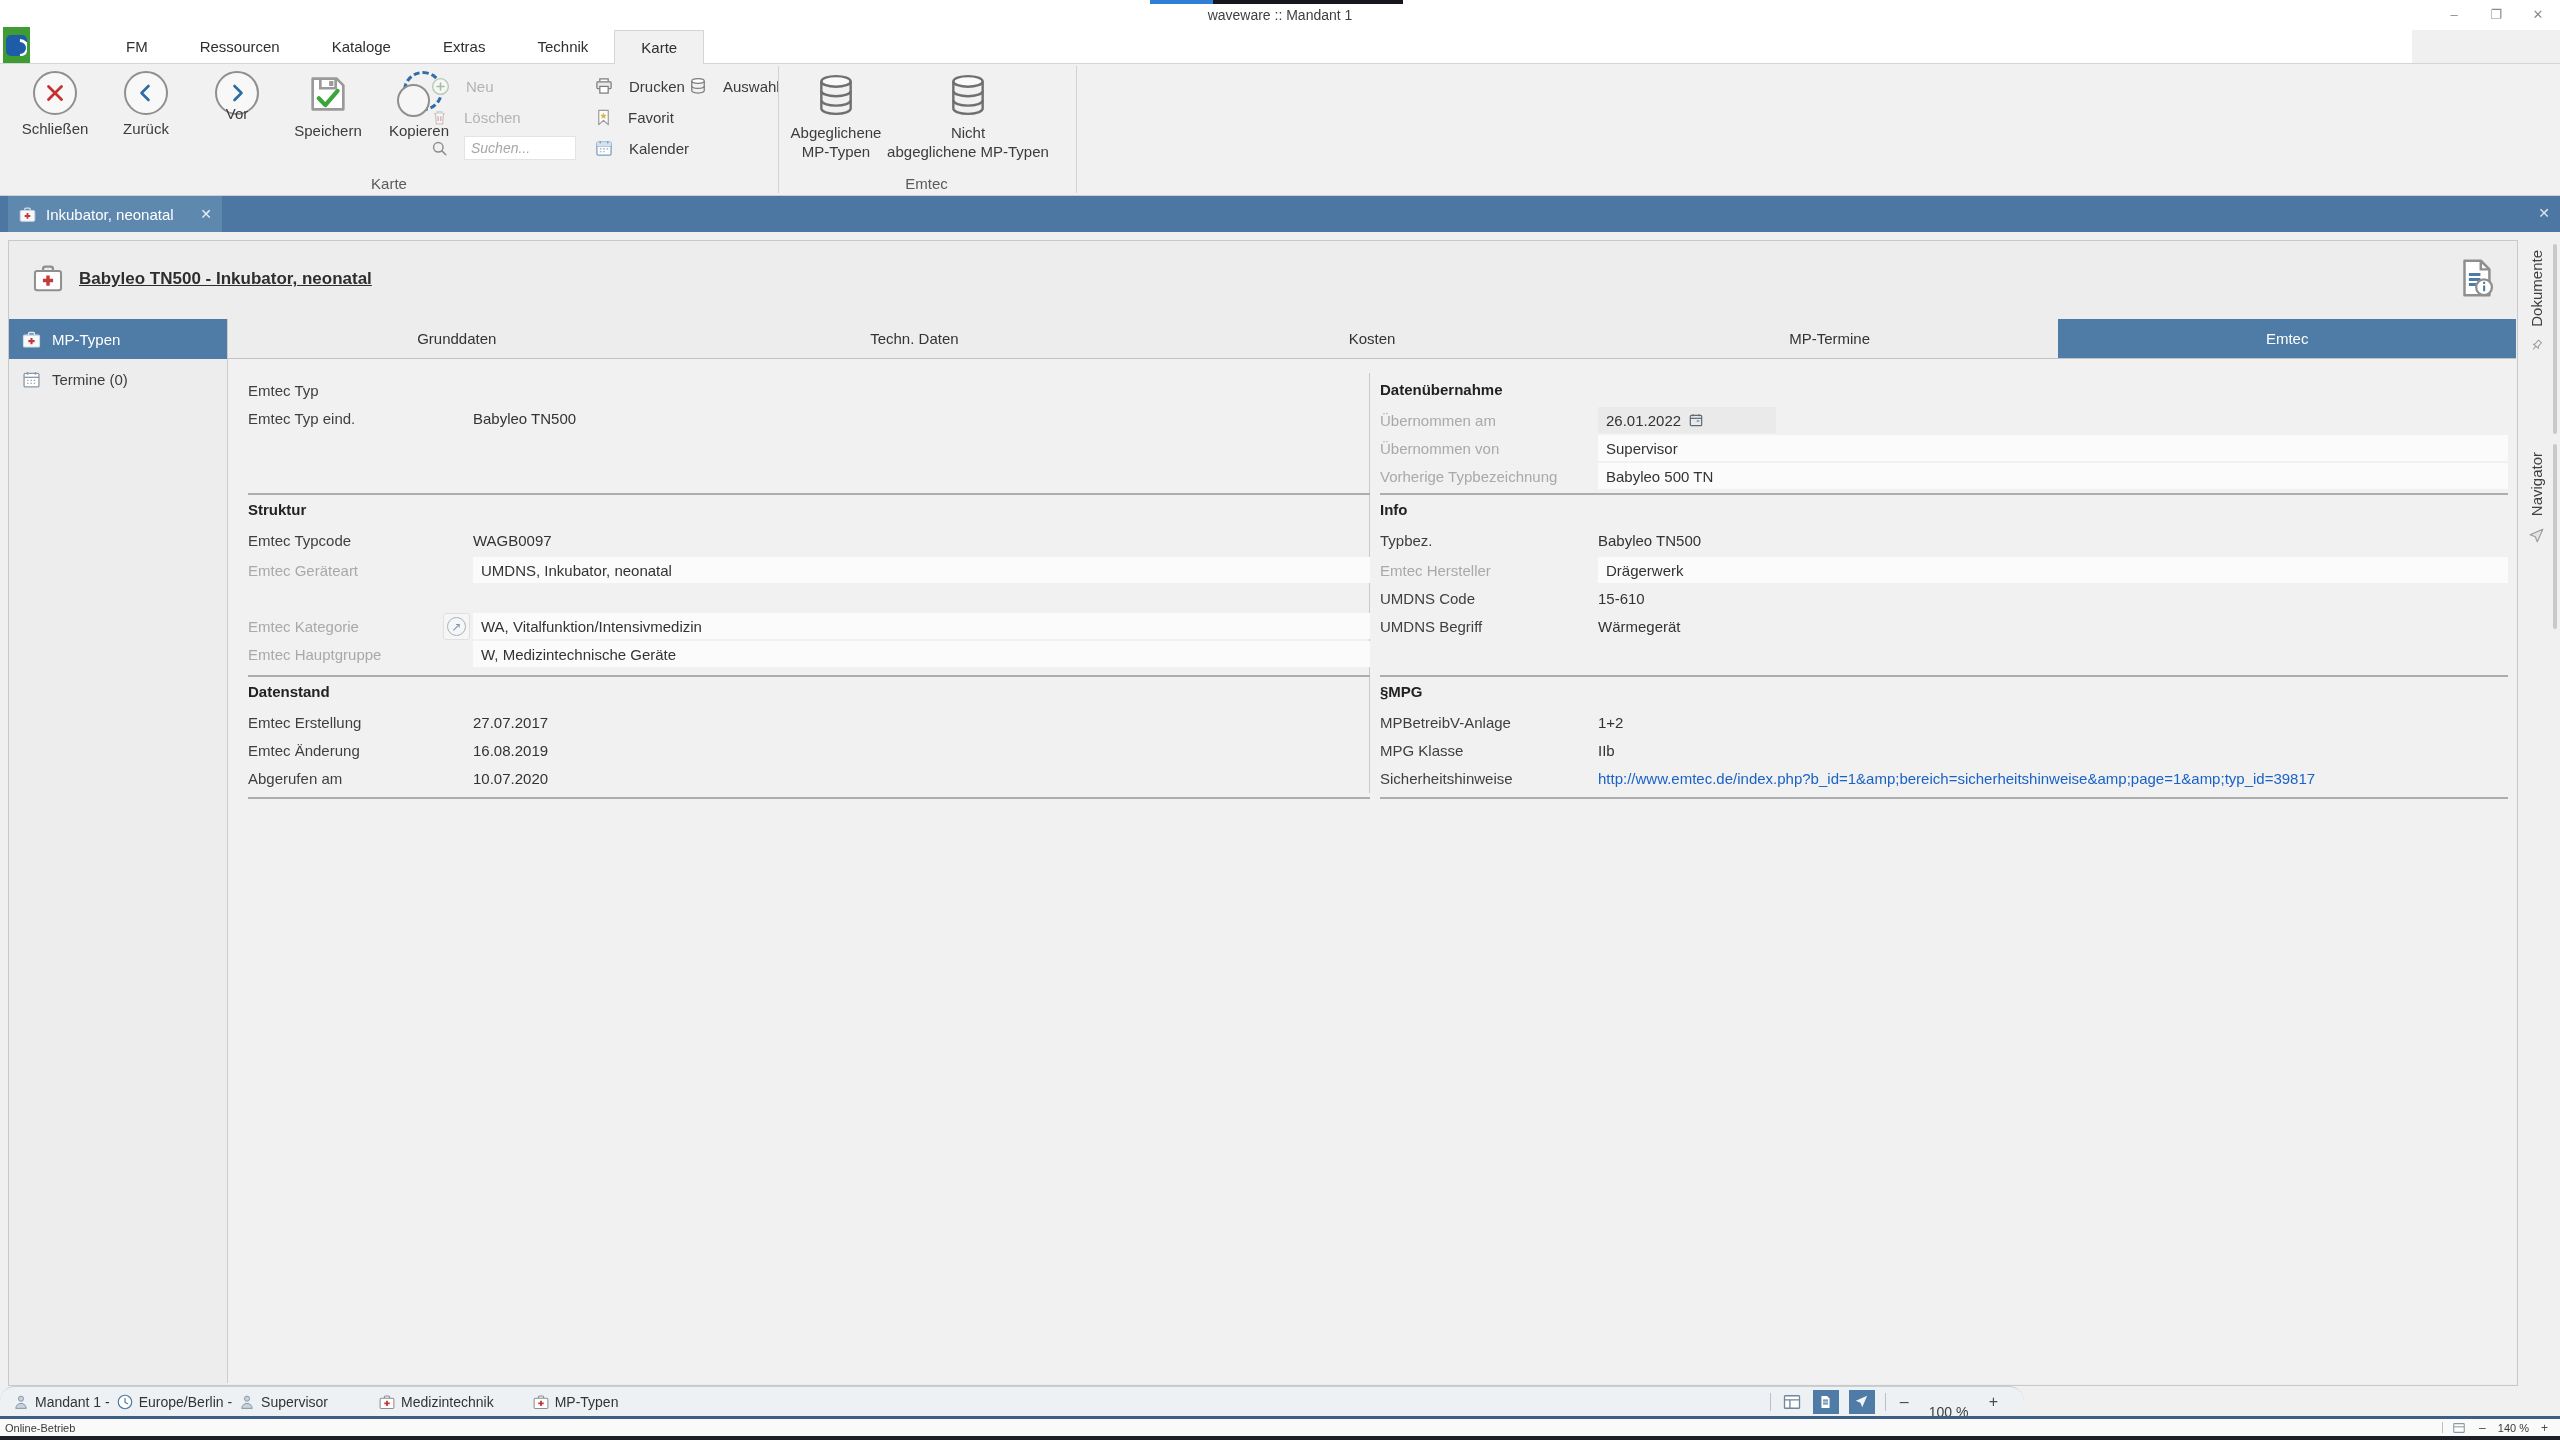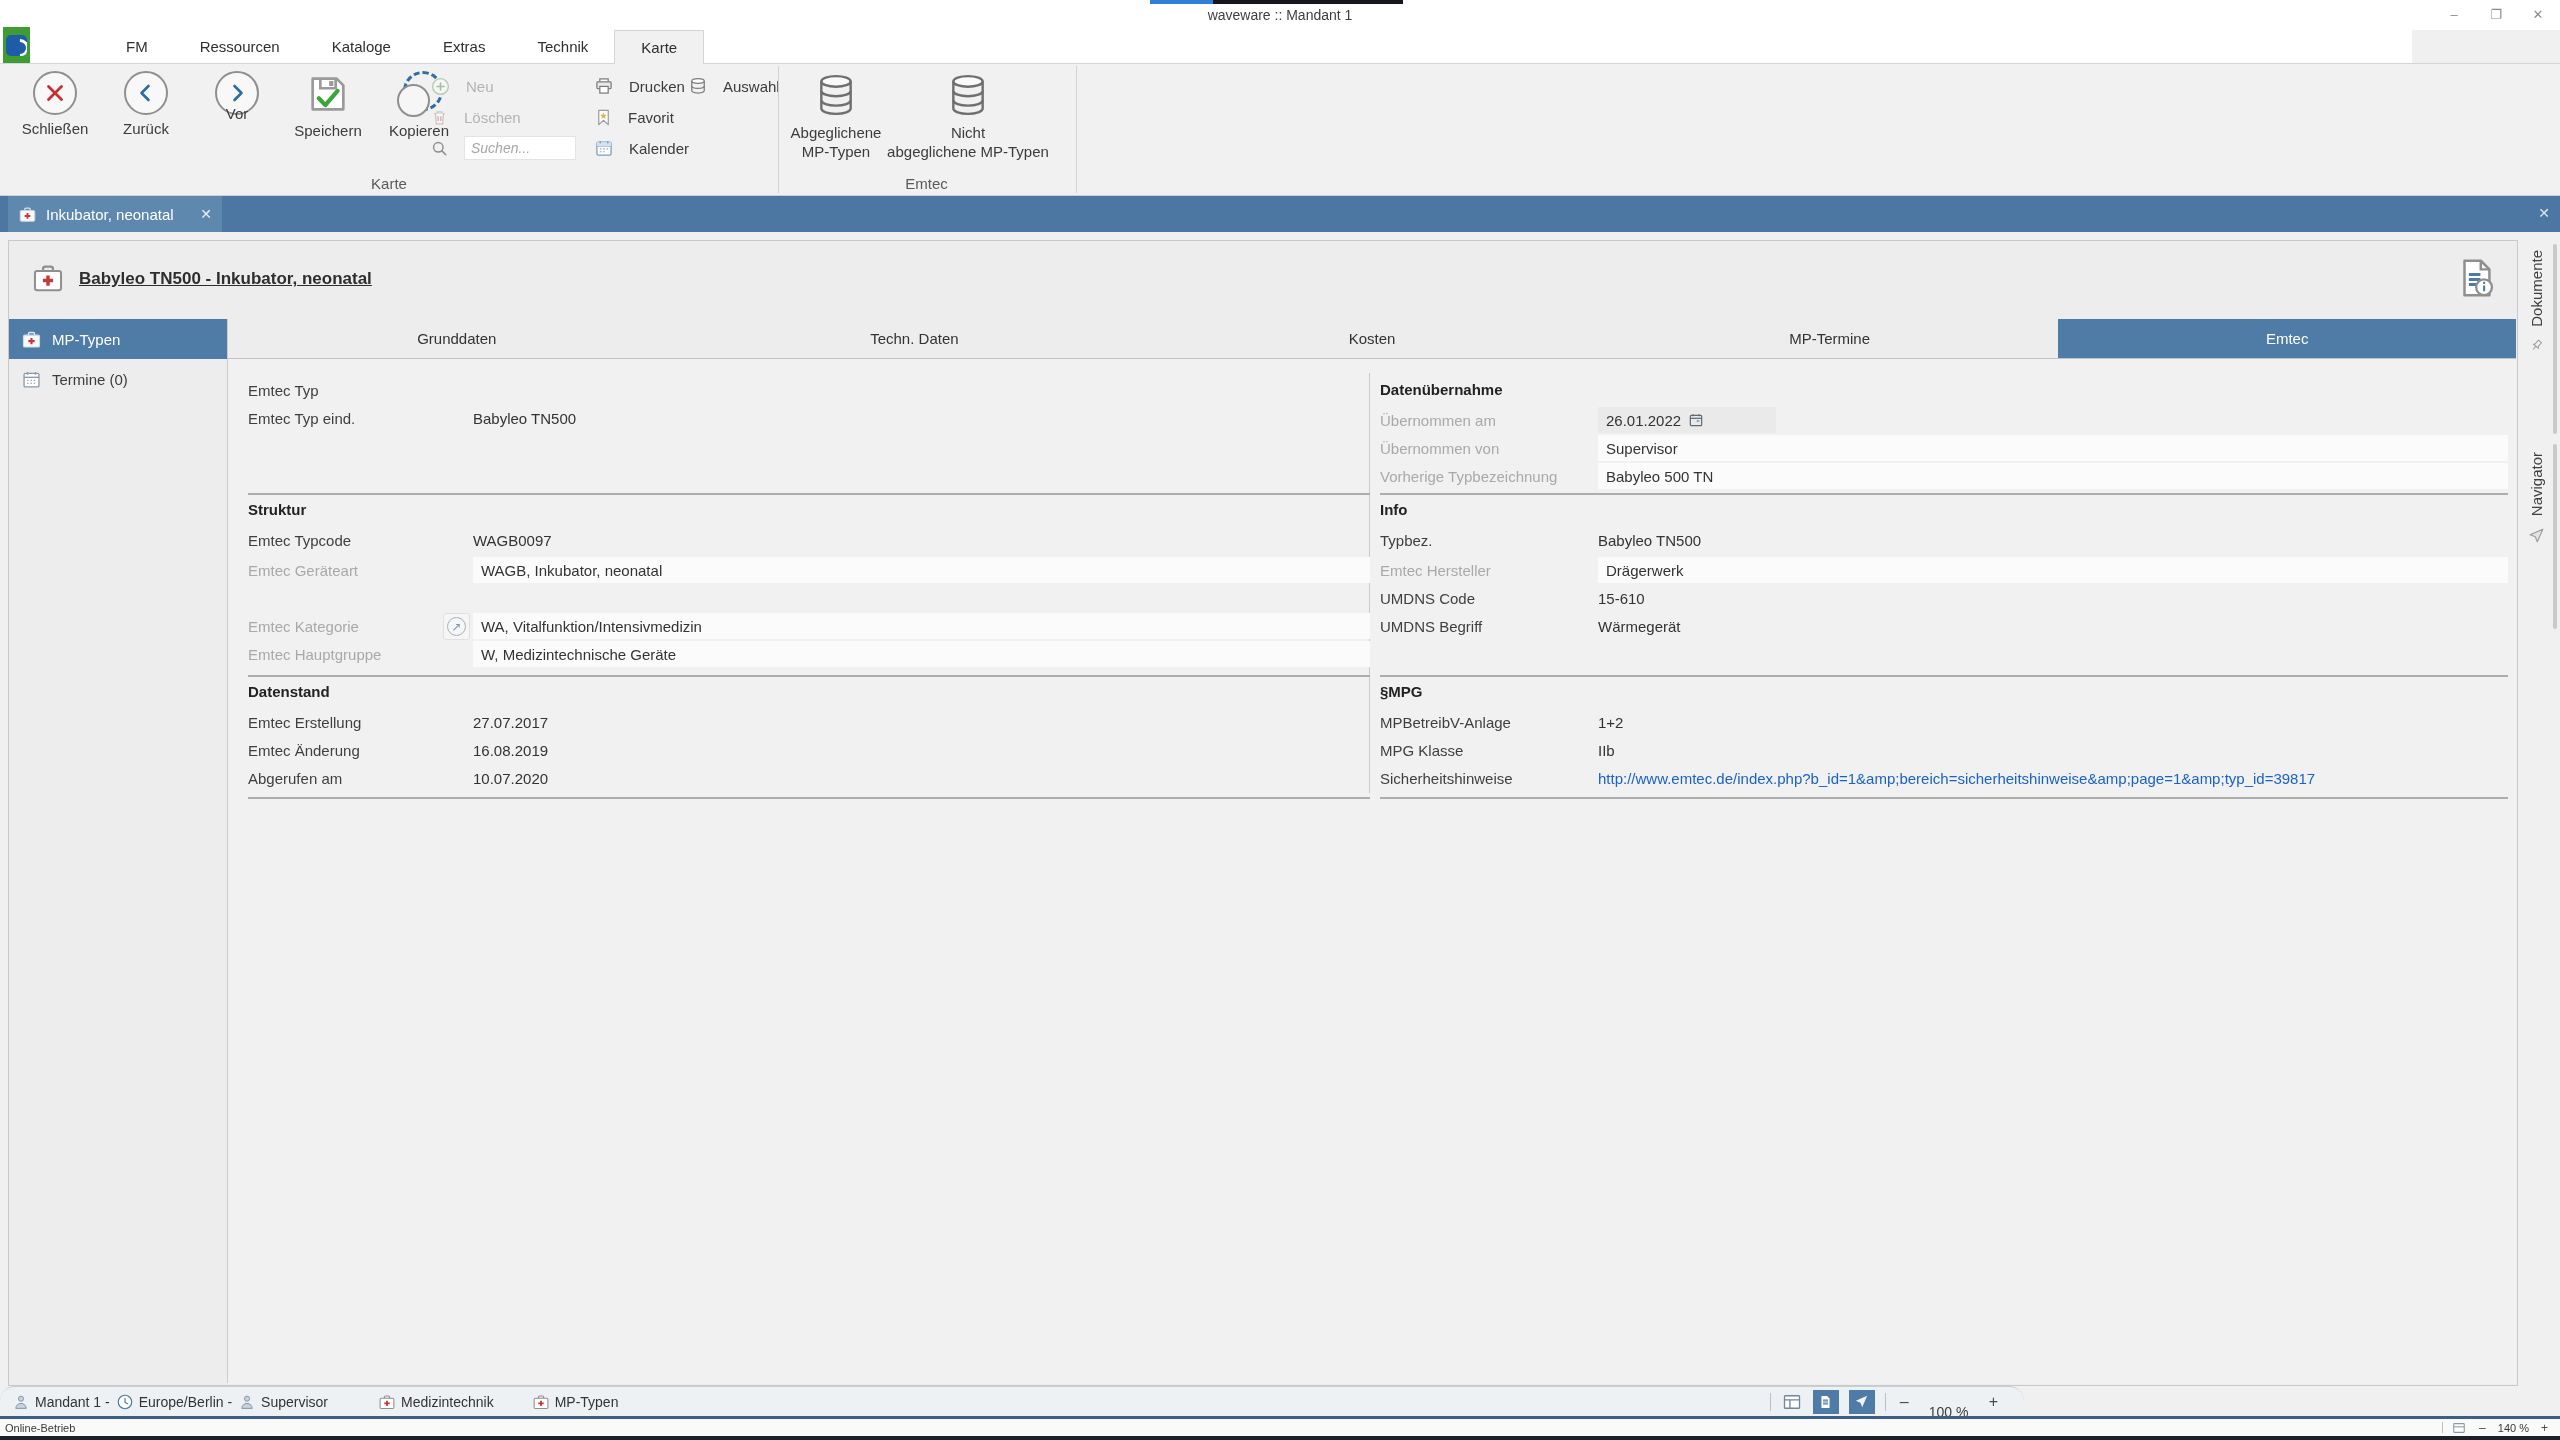--- a/index.html
+++ b/index.html
@@ -368,21 +368,21 @@
 
         <div class="fdivider" style="top:134px"></div>
         <span class="fsection" style="top:142px">Struktur</span>
 
         <div class="frow" style="top:168px">
           <span class="flabel">Emtec Typcode</span>
           <span class="fval">WAGB0097</span>
         </div>
         <div class="frow" style="top:198px">
           <span class="flabel dis">Emtec Geräteart</span>
-          <span class="fval box">WAGB, Inkubator, neonatal</span>
+          <span class="fval box">UMDNS, Inkubator, neonatal</span>
         </div>
         <div class="frow" style="top:254px">
           <span class="flabel dis">Emtec Kategorie</span>
           <span class="fval box">WA, Vitalfunktion/Intensivmedizin</span>
         </div>
         <div class="jumpbtn" style="top:254px">
           <span class="ring">↗</span>
         </div>
         <div class="frow" style="top:282px">
           <span class="flabel dis">Emtec Hauptgruppe</span>

